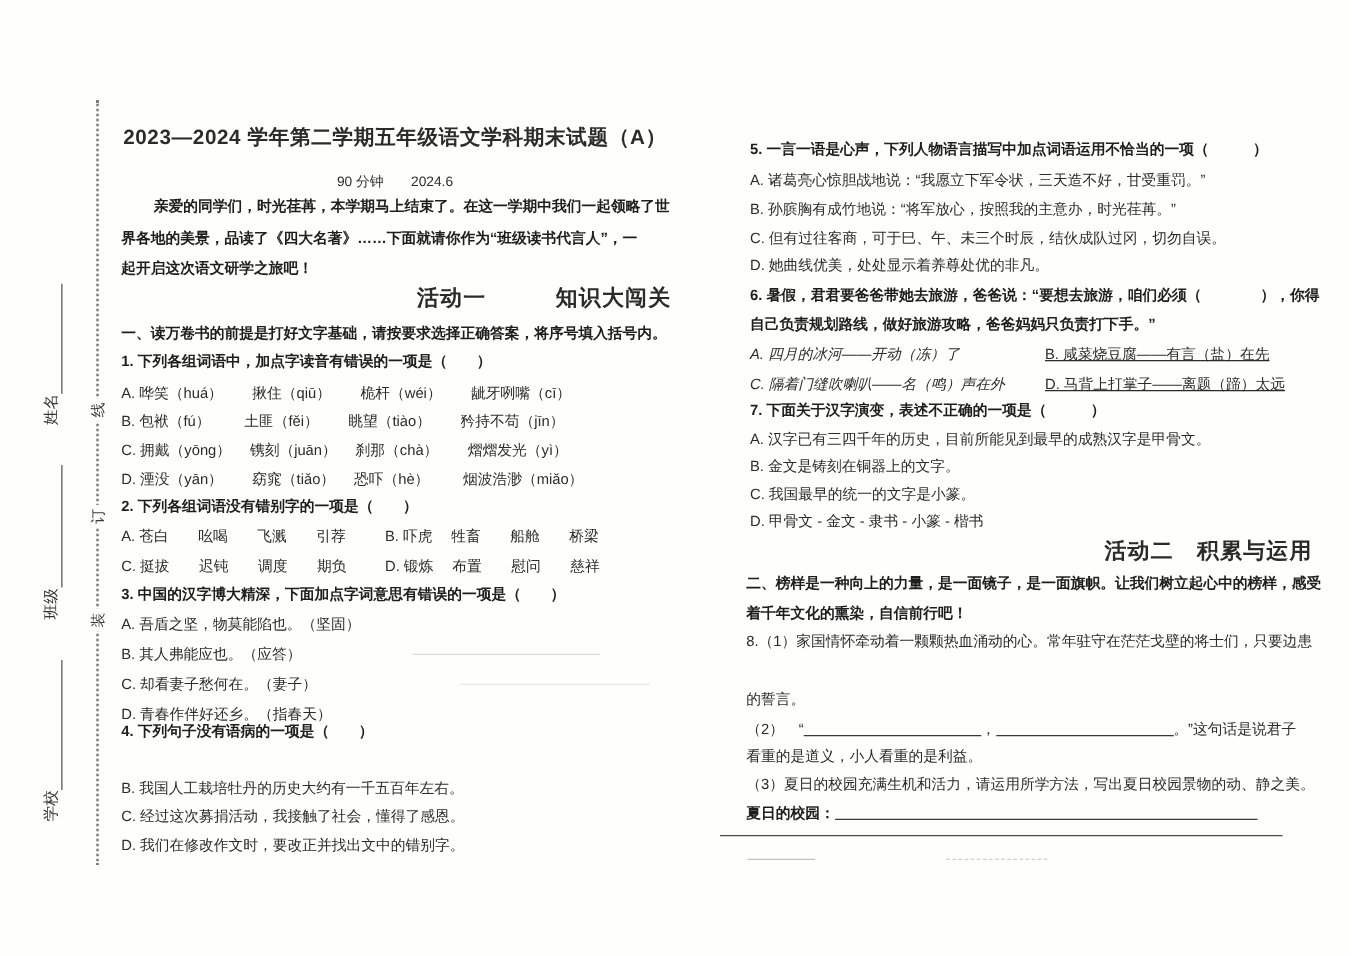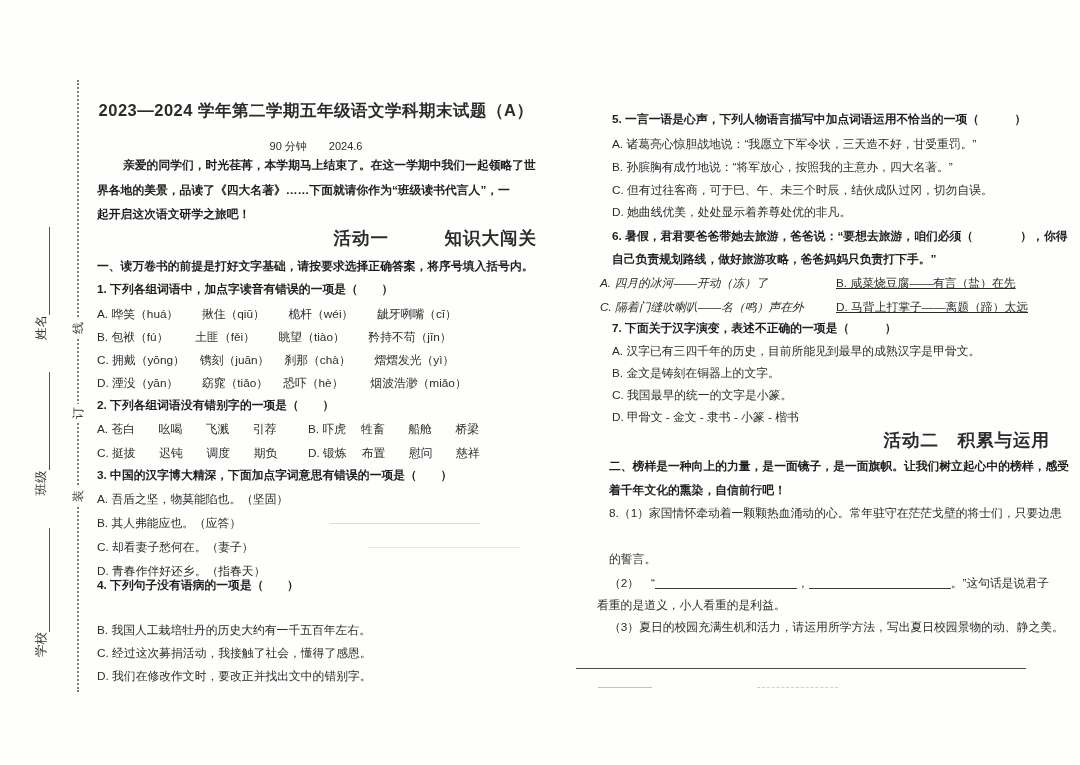--- a/index.html
+++ b/index.html
@@ -7,21 +7,21 @@
     position:relative; width:1080px; height:765px; background:#fefefd;
     font-family:"Liberation Sans","DejaVu Sans",sans-serif;
     color:#2b2b2b; overflow:hidden; filter:blur(0.2px);
   }
   .ln { position:absolute; white-space:nowrap; font-size:11.8px; line-height:1.25; }
   .b  { font-weight:bold; color:#1e1e1e; }
   .title { left:95px; top:100px; width:442px; text-align:center; font-size:16.5px; font-weight:bold; letter-spacing:0.5px; }
   .meta  { left:95px; top:140px; width:442px; text-align:center; font-size:11px; }
   .h-act { width:442px; text-align:right; font-size:17.5px; font-weight:bold; letter-spacing:1px; }
   .lc { left:97px;text-align:right; }
-  .rc { left:600px;margin-left:12px; }
+  .rc { left:600px; }
   .c2l { left:97px; }  .c2r { left:308px; }
   .r2l { left:600px;font-style:italic; } .r2r { left:836px;text-decoration:underline; }
   .indent { padding-left:26px; }
   .blank { display:inline-block; border-bottom:1px solid #3a3a3a; height:13px; vertical-align:-2px; }
   .rule { position:absolute; border-top:1.5px solid #4a4a4a; }
   .artifact { position:absolute; border-top:1px solid #9a9a9a; }
   
   .bind-line { position:absolute; left:77px; top:80px; height:612px; border-left:2px dotted #7d7d7d; }
   .bind-char { position:absolute; left:69px; width:18px; height:18px; background:#fefefd;
                transform:rotate(-90deg); font-size:12px; color:#3a3a3a; text-align:center; line-height:18px; }
@@ -88,21 +88,21 @@
   <div class="ln lc b" style="top:578px">4.  下列句子没有语病的一项是（　　）</div>
   <div class="ln lc" style="top:623px">B. 我国人工栽培牡丹的历史大约有一千五百年左右。</div>
   <div class="ln lc" style="top:646px">C. 经过这次募捐活动，我接触了社会，懂得了感恩。</div>
   <div class="ln lc" style="top:669px">D. 我们在修改作文时，要改正并找出文中的错别字。</div>
 
   <div class="artifact" style="left:330px; top:523px; width:150px; opacity:.35"></div>
   <div class="artifact" style="left:368px; top:547px; width:152px; opacity:.22"></div>
 
   <div class="ln rc b" style="top:112px">5. 一言一语是心声，下列人物语言描写中加点词语运用不恰当的一项（　　　）</div>
   <div class="ln rc" style="top:137px">A. 诸葛亮心惊胆战地说：“我愿立下军令状，三天造不好，甘受重罚。”</div>
-  <div class="ln rc" style="top:160px">B. 孙膑胸有成竹地说：“将军放心，按照我的主意办，四大名著。”</div>
+  <div class="ln rc" style="top:160px">B. 孙膑胸有成竹地说：“将军放心，按照我的主意办，时光荏苒。”</div>
   <div class="ln rc" style="top:183px">C. 但有过往客商，可于巳、午、未三个时辰，结伙成队过冈，切勿自误。</div>
   <div class="ln rc" style="top:205px">D. 她曲线优美，处处显示着养尊处优的非凡。</div>
 
   <div class="ln rc b" style="top:229px">6.  暑假，君君要爸爸带她去旅游，爸爸说：“要想去旅游，咱们必须（　　　　），你得</div>
   <div class="ln rc b" style="top:252px">自己负责规划路线，做好旅游攻略，爸爸妈妈只负责打下手。”</div>
   <div class="ln r2l" style="top:276px">A. 四月的冰河——开动（冻）了</div>
   <div class="ln r2r" style="top:276px">B. 咸菜烧豆腐——有言（盐）在先</div>
   <div class="ln r2l" style="top:300px">C. 隔着门缝吹喇叭——名（鸣）声在外</div>
   <div class="ln r2r" style="top:300px">D. 马背上打掌子——离题（蹄）太远</div>
 
@@ -119,18 +119,21 @@
 
   <div class="ln rc" style="left:597px; top:506px">8.（1）家国情怀牵动着一颗颗热血涌动的心。常年驻守在茫茫戈壁的将士们，只要边患</div>
   <div class="ln rc" style="left:597px; top:552px">的誓言。</div>
 
   <div class="ln rc" style="left:597px; top:575px">
     <span>（2）　“</span><span class="blank" style="width:142px"></span><span>，</span><span class="blank" style="width:142px"></span><span>。”这句话是说君子</span>
   </div>
   <div class="ln" style="left:597px; top:598px">看重的是道义，小人看重的是利益。</div>
 
   <div class="ln rc" style="left:597px; top:620px">（3）夏日的校园充满生机和活力，请运用所学方法，写出夏日校园景物的动、静之美。</div>
+  <div class="ln rc" style="left:597px; top:642px">
+    <span class="b">夏日的校园：</span><span class="blank" style="width:338px"></span>
+  </div>
 
   <div class="rule" style="left:576px; top:668px; width:450px"></div>
   <div class="artifact" style="left:598px; top:687px; width:54px; opacity:.6"></div>
   <div class="artifact" style="left:757px; top:687px; width:81px; opacity:.45; border-top-style:dashed"></div>
 
 </div>
 
 </body></html>

